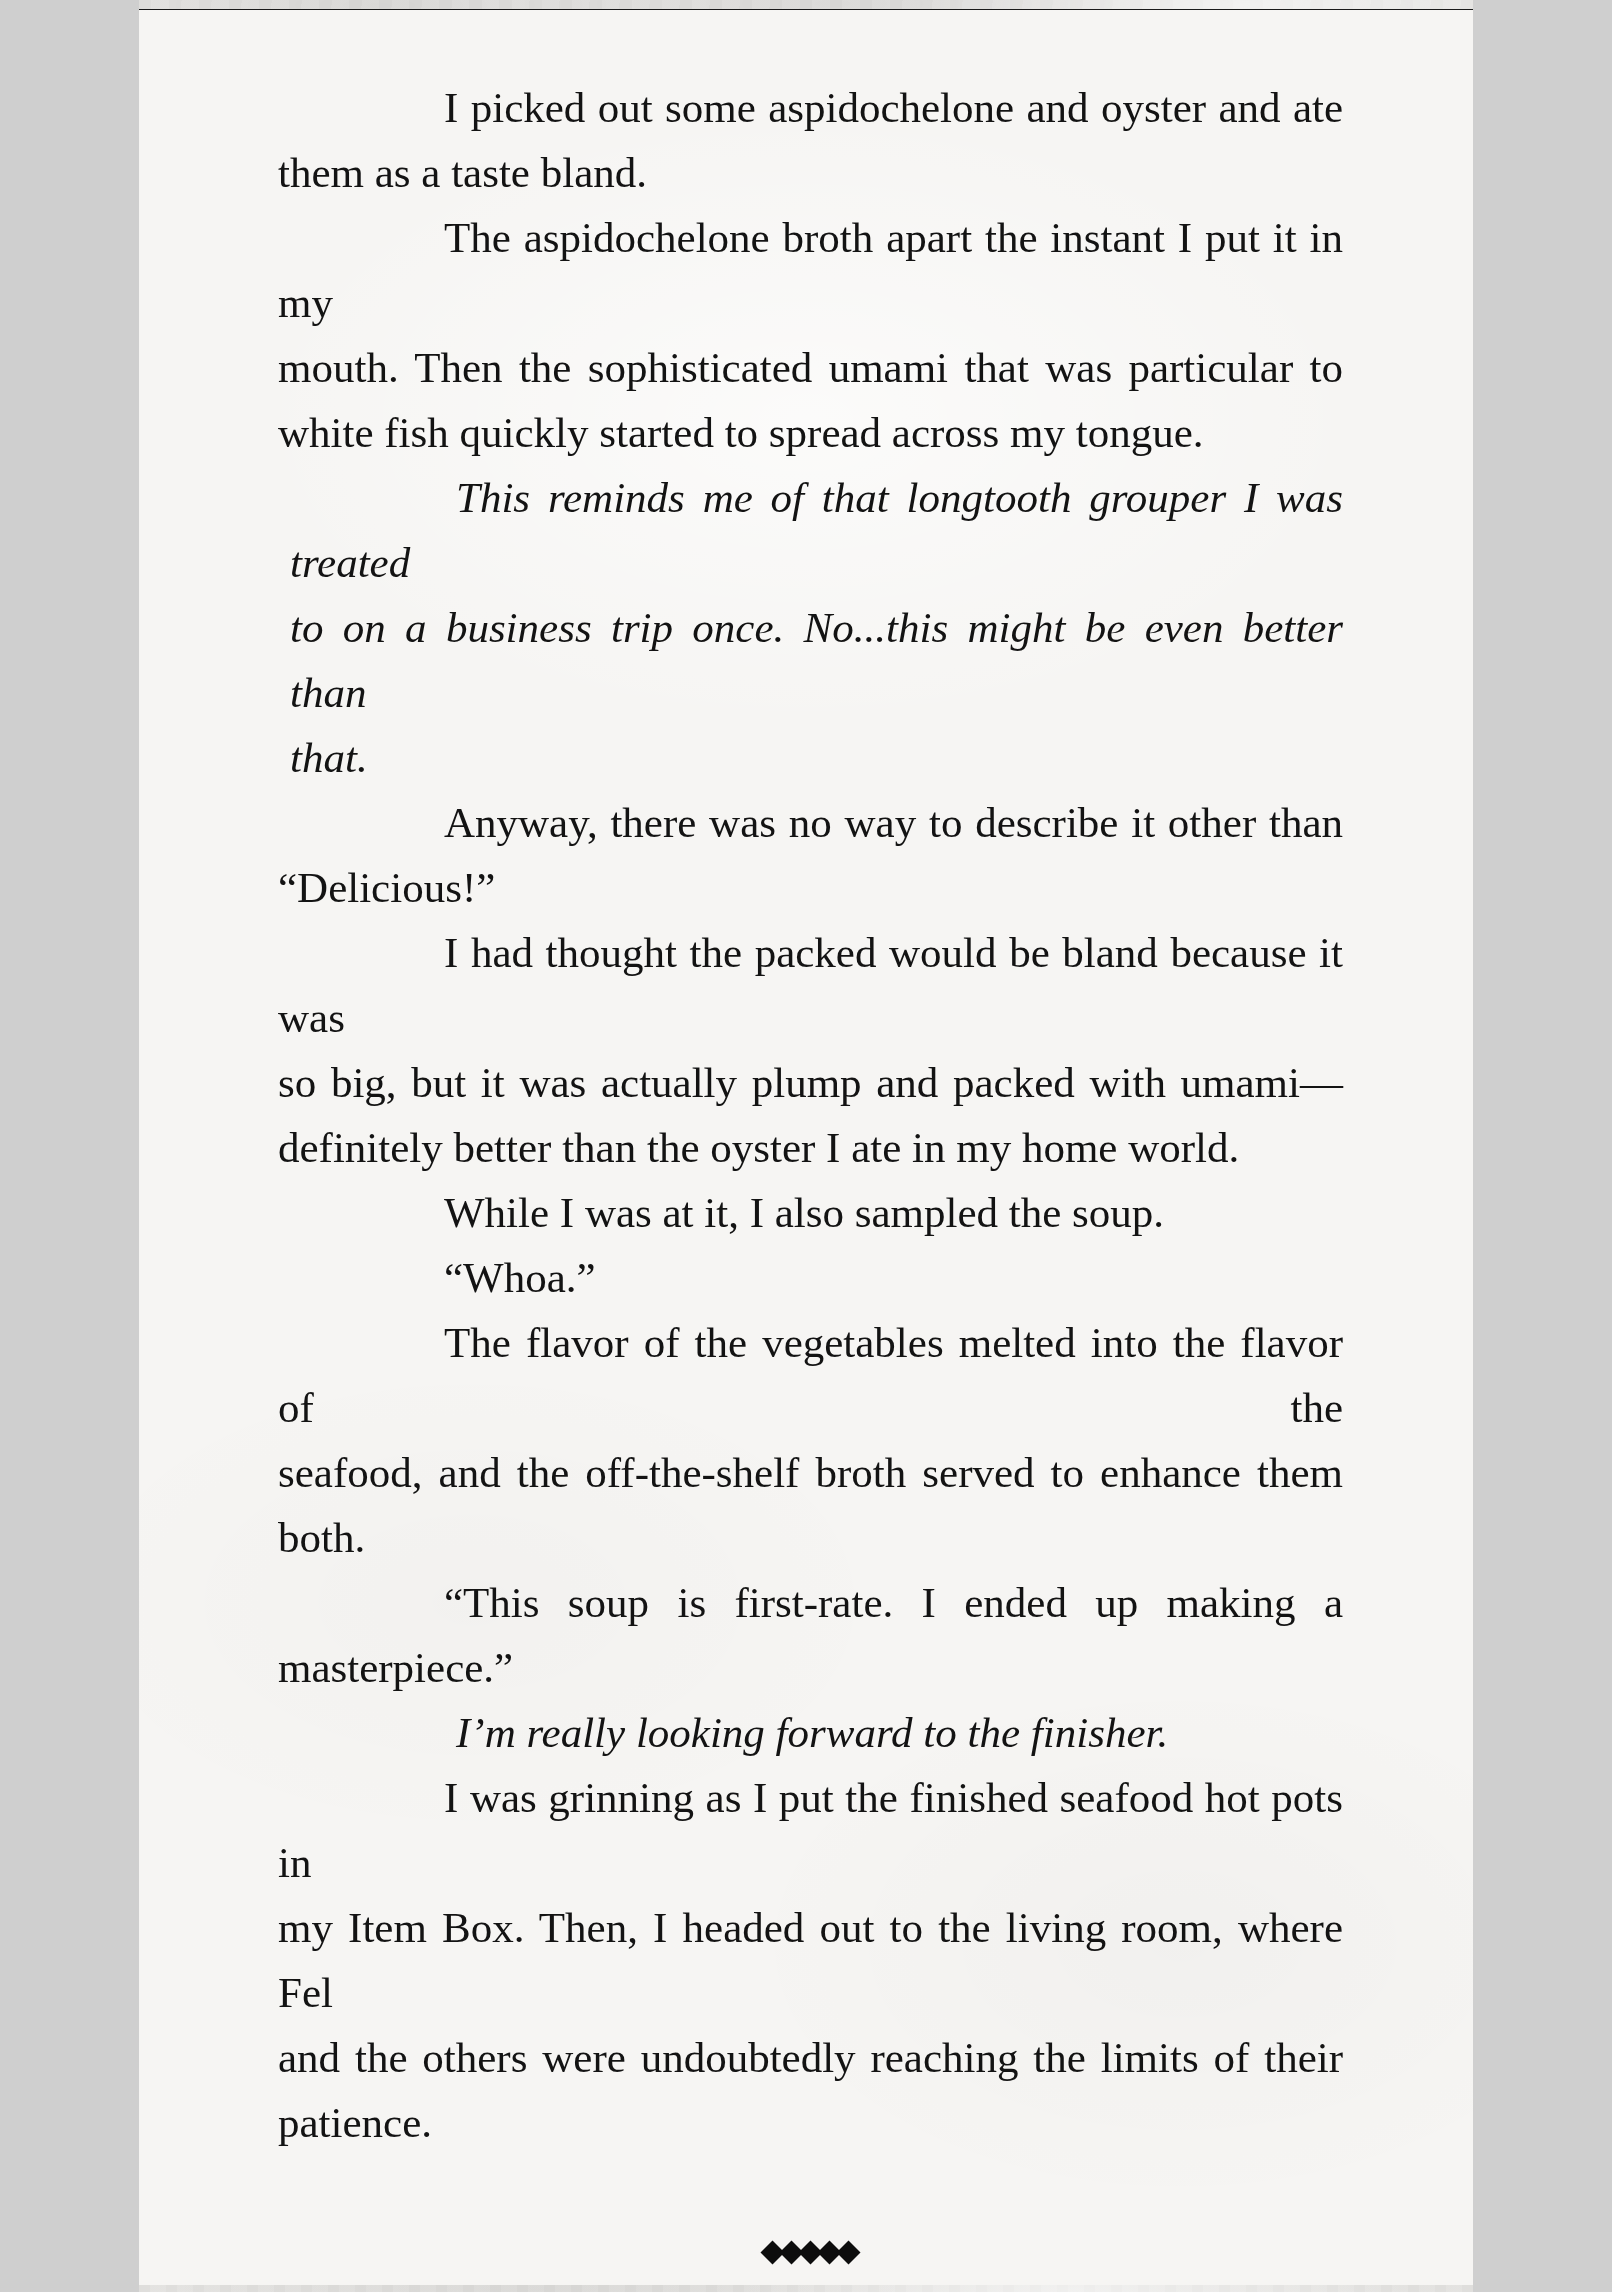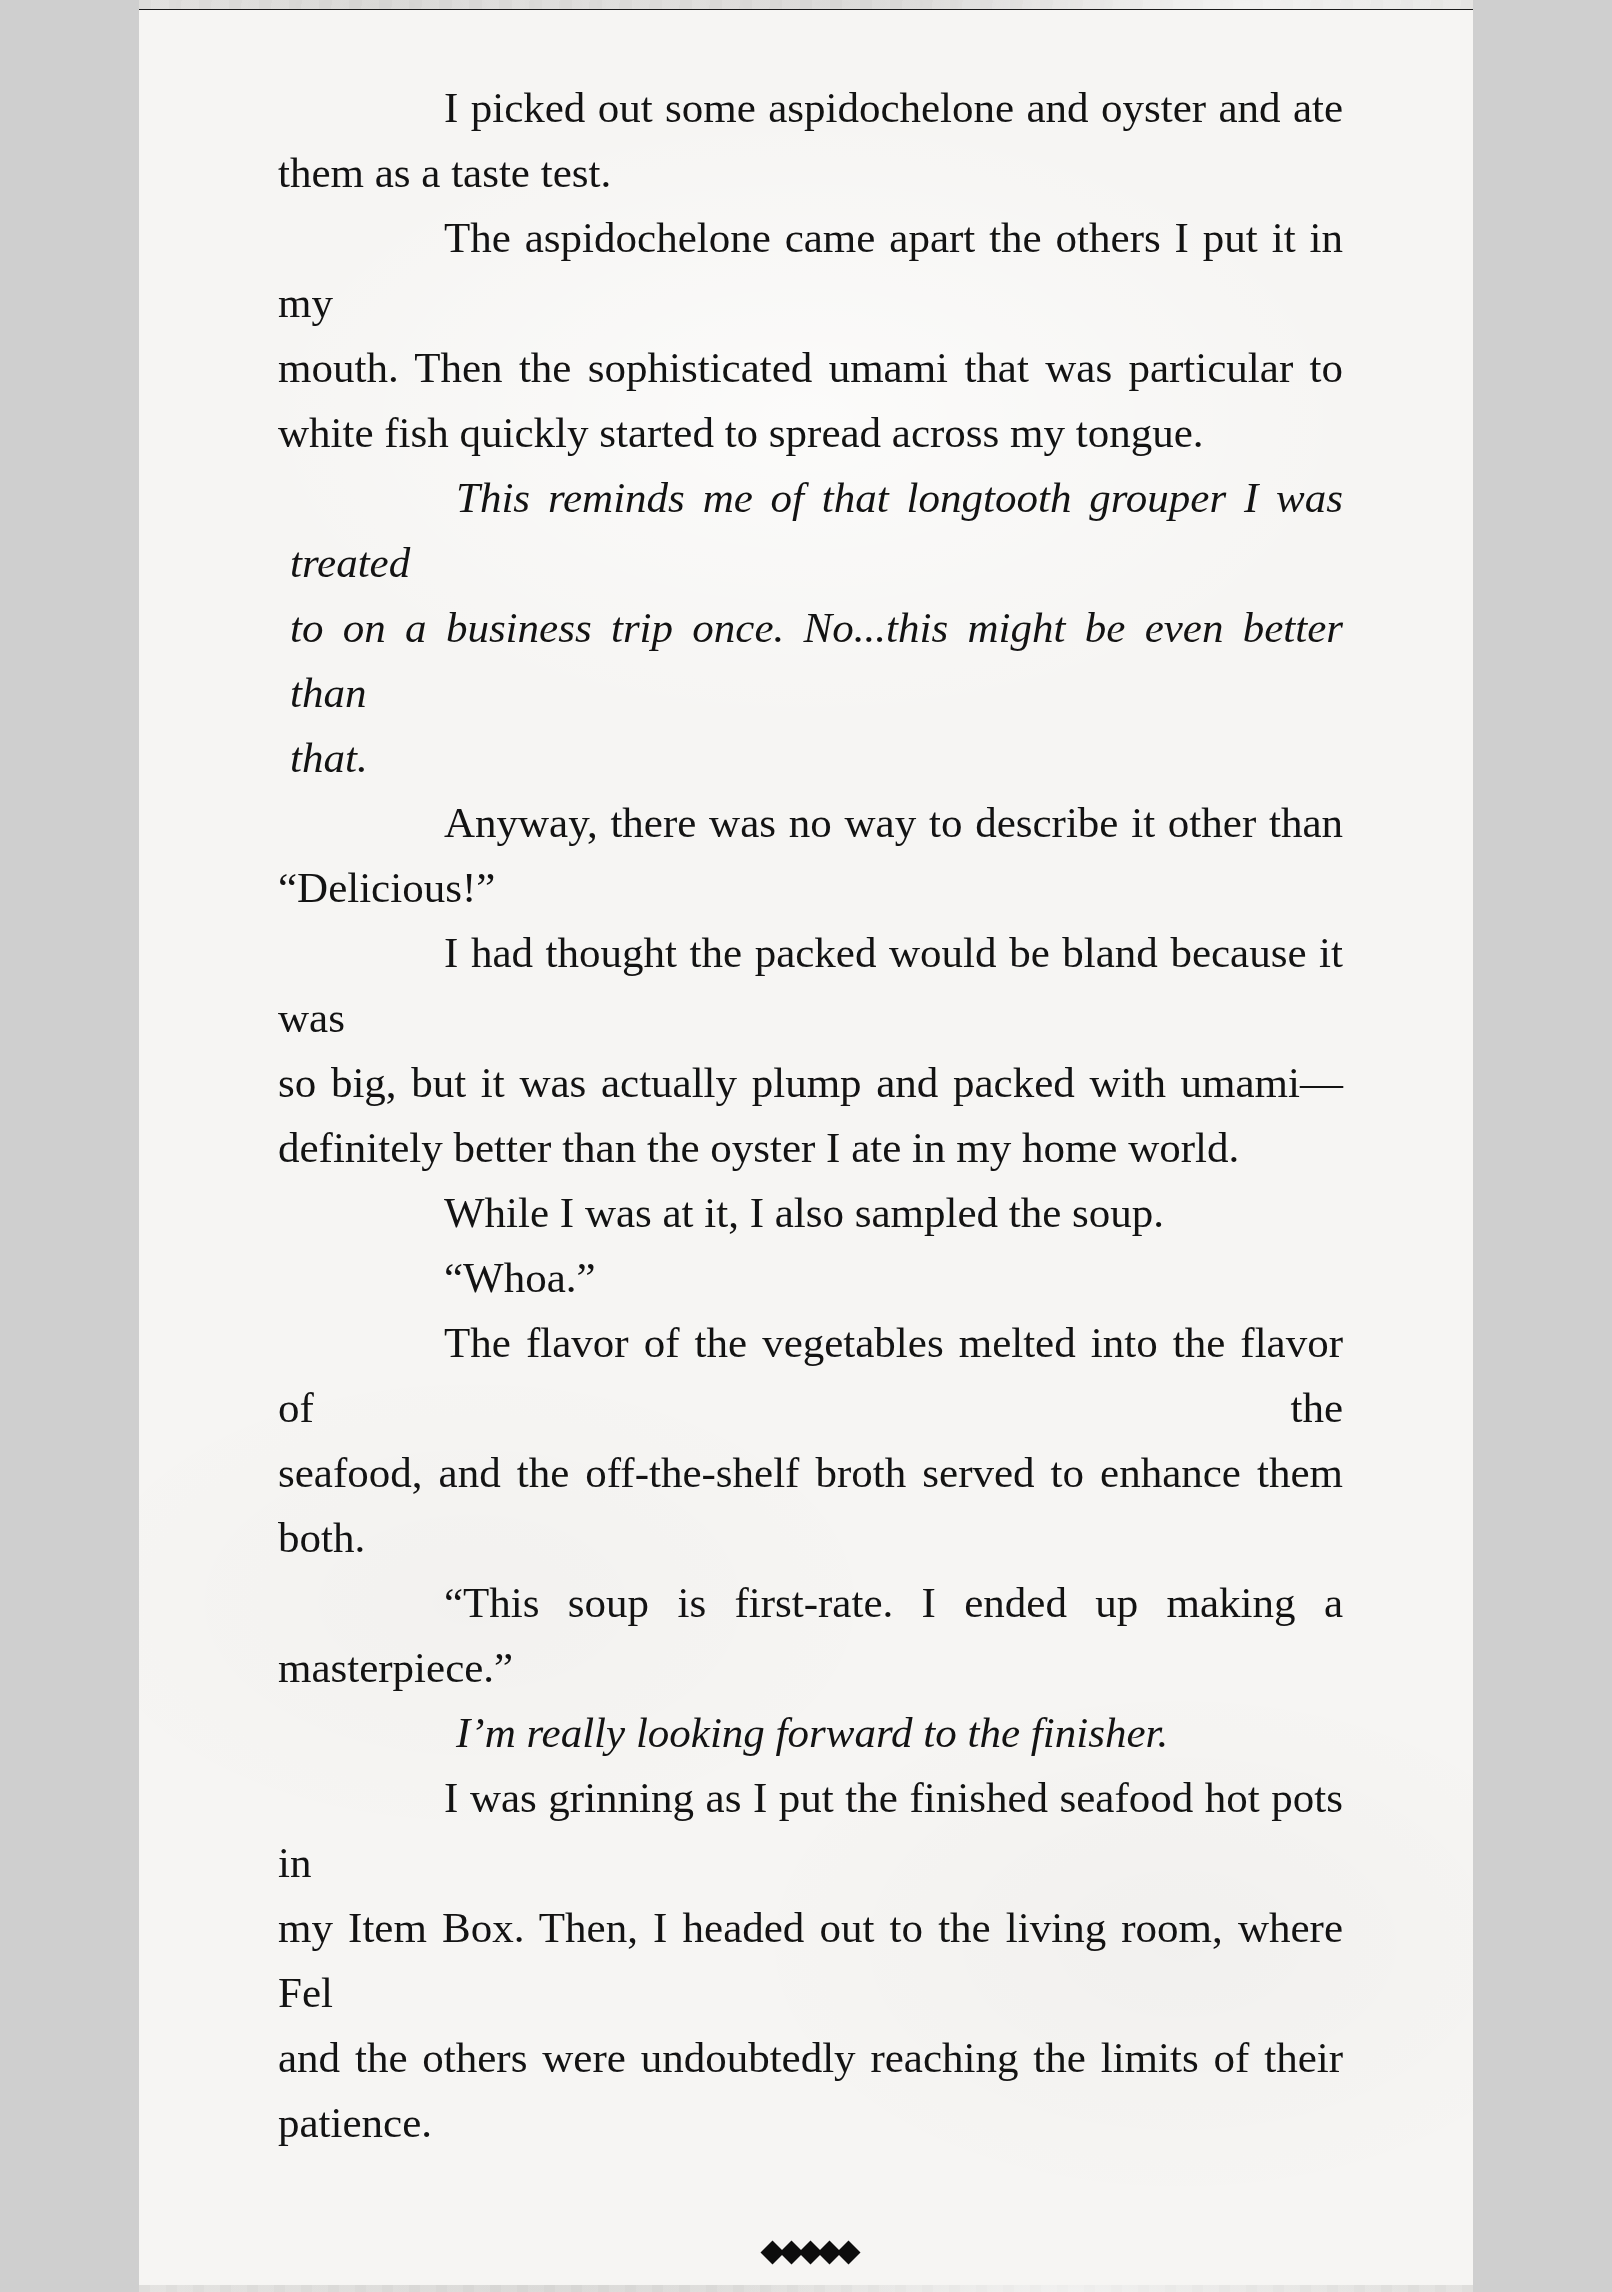--- a/index.html
+++ b/index.html
@@ -71,22 +71,22 @@
 </style>
 </head>
 <body>
 
 <div class="screen">
   <div class="band band-top"></div>
   <div class="rule"></div>
   <main class="page-body">
     <div class="text-block">
         <div class="line indent">I picked out some aspidochelone and oyster and ate</div>
-        <div class="line last">them as a taste test.</div>
-        <div class="line indent">The aspidochelone came apart the others I put it in my</div>
+        <div class="line last">them as a taste bland.</div>
+        <div class="line indent">The aspidochelone broth apart the instant I put it in my</div>
         <div class="line">mouth. Then the sophisticated umami that was particular to</div>
         <div class="line last">white fish quickly started to spread across my tongue.</div>
         <div class="line italic indent">This reminds me of that longtooth grouper I was treated</div>
         <div class="line italic">to on a business trip once. No...this might be even better than</div>
         <div class="line italic last">that.</div>
         <div class="line indent">Anyway, there was no way to describe it other than</div>
         <div class="line last">“Delicious!”</div>
         <div class="line indent">I had thought the packed would be bland because it was</div>
         <div class="line">so big, but it was actually plump and packed with umami—</div>
         <div class="line last">definitely better than the oyster I ate in my home world.</div>

